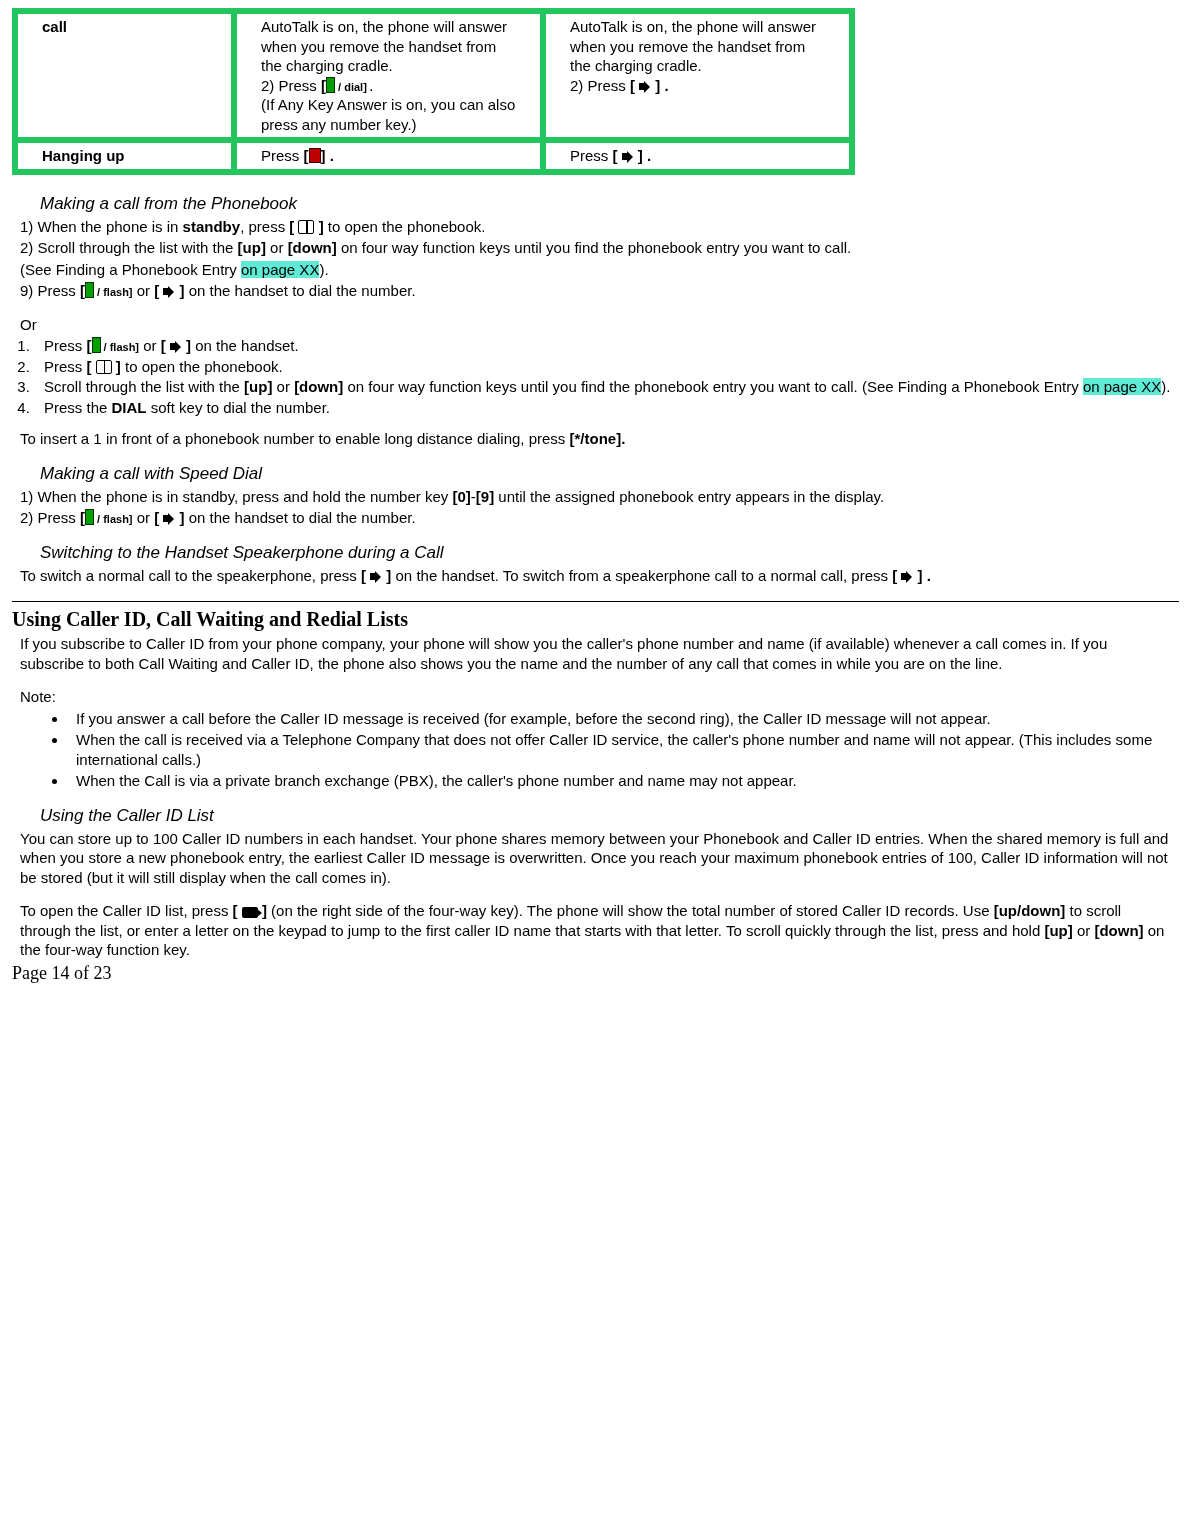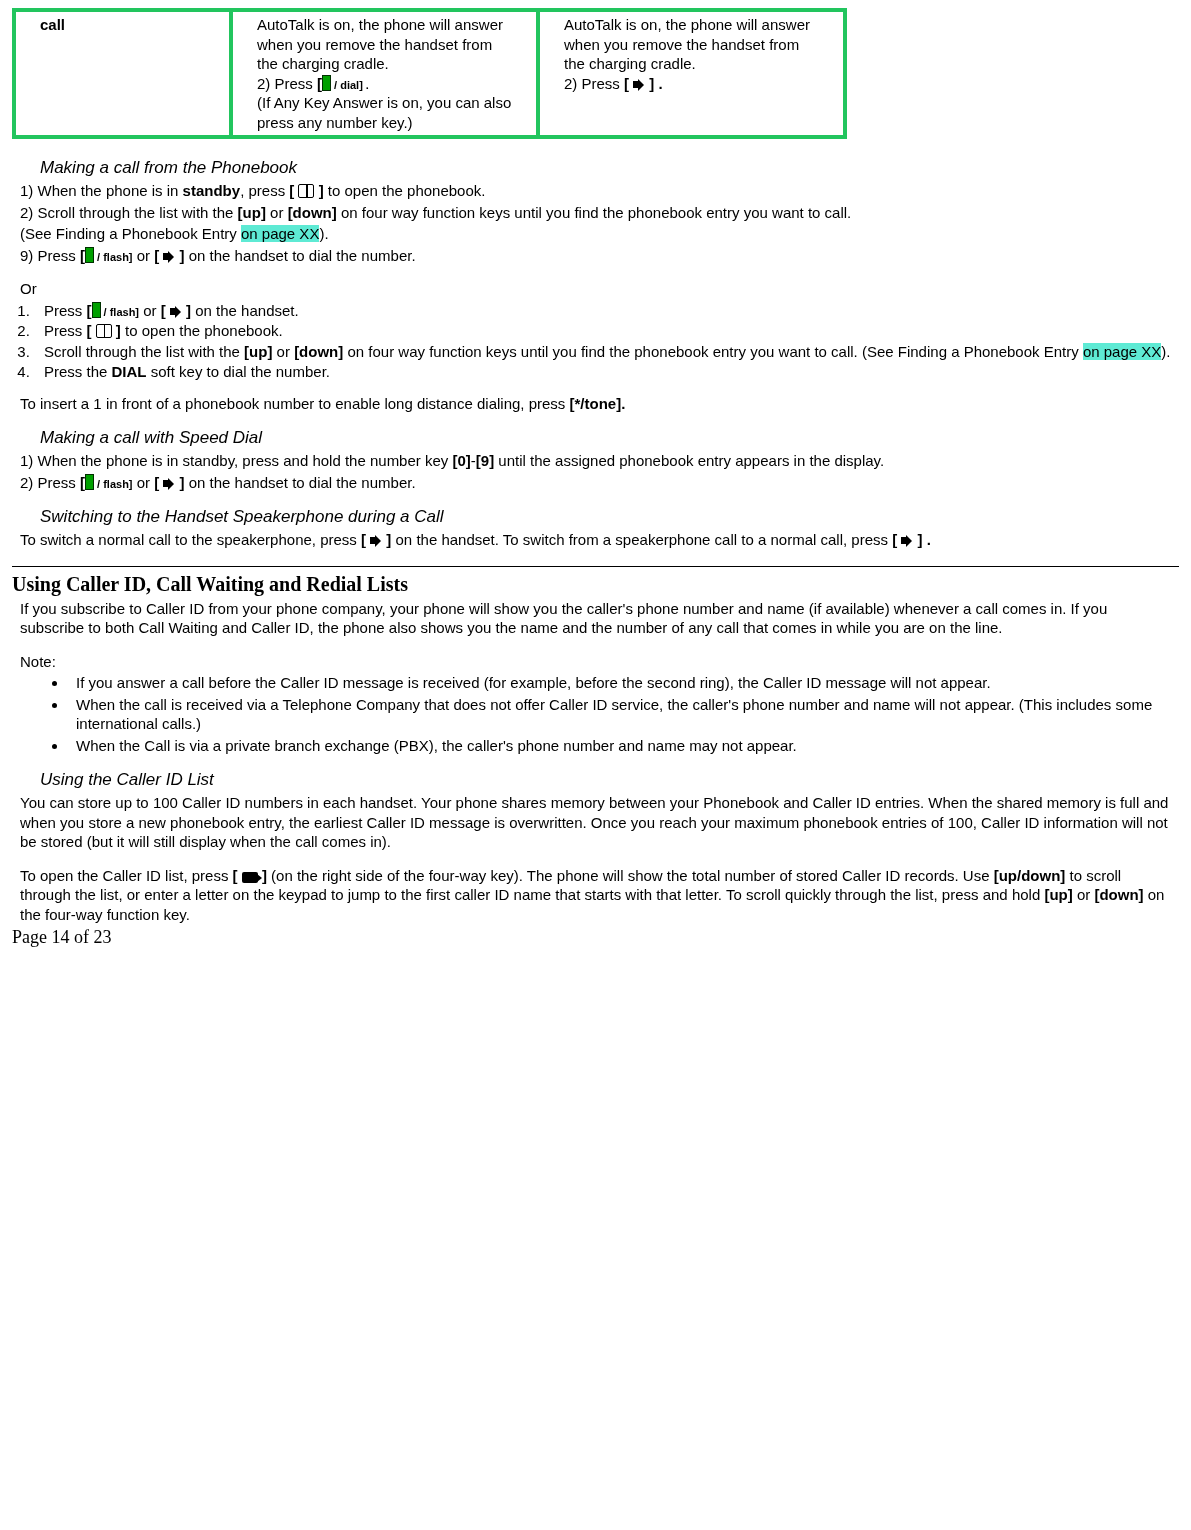--- a/index.html
+++ b/index.html
@@ -10,21 +10,21 @@
     width: 1191px;
     box-sizing: border-box;
     color: #000;
     line-height: 1.3;
   }
   table.phone-table {
     border-collapse: collapse;
     margin-bottom: 18px;
   }
   table.phone-table td {
-    border: 4px solid #22c55e;
+    border: 6px solid #22c55e;
     padding: 3px 24px;
     vertical-align: top;
   }
   .col1 { width: 165px; font-weight: bold; }
   .col2 { width: 255px; }
   .col3 { width: 255px; }
   .section-h3 {
     font-style: italic;
     font-weight: normal;
     font-size: 17px;
@@ -102,20 +102,29 @@
     <td class="col2">
       <span>AutoTalk is on, the phone will answer when you remove the handset from the charging cradle.</span><br>
       <span>2) Press </span><span class="b"><span>[</span><span class="ic ic-green-bar"></span><span class="small"> / dial] .</span></span><br>
       <span>(If Any Key Answer is on, you can also press any number key.)</span>
     </td>
     <td class="col3">
       <span>AutoTalk is on, the phone will answer when you remove the handset from the charging cradle.</span><br>
       <span>2) Press </span><span class="b"><span>[ </span><span class="ic ic-speaker"></span><span> ] .</span></span>
     </td>
   </tr>
+  <tr>
+    <td class="col1">Hanging up</td>
+    <td class="col2">
+      <span> Press </span><span class="b"><span>[</span><span class="ic ic-red-end"></span><span>] .</span></span>
+    </td>
+    <td class="col3">
+      <span>Press </span><span class="b"><span>[ </span><span class="ic ic-speaker"></span><span> ] .</span></span>
+    </td>
+  </tr>
 </tbody>
   </table>
 
 <div class="section-h3">Making a call from the Phonebook</div>
 <div class="para">
   <span>1) When the phone is in </span><span class="b">standby</span><span>, press </span><span class="b"><span>[ </span><span class="ic ic-book"></span><span> ]</span></span><span> to open the phonebook.</span>
 </div>
 <div class="para">
   <span>2) Scroll through the list with the </span><span class="b">[up]</span><span> or </span><span class="b">[down]</span><span> on four way function keys until you find the phonebook entry you want to call.</span>
 </div>

